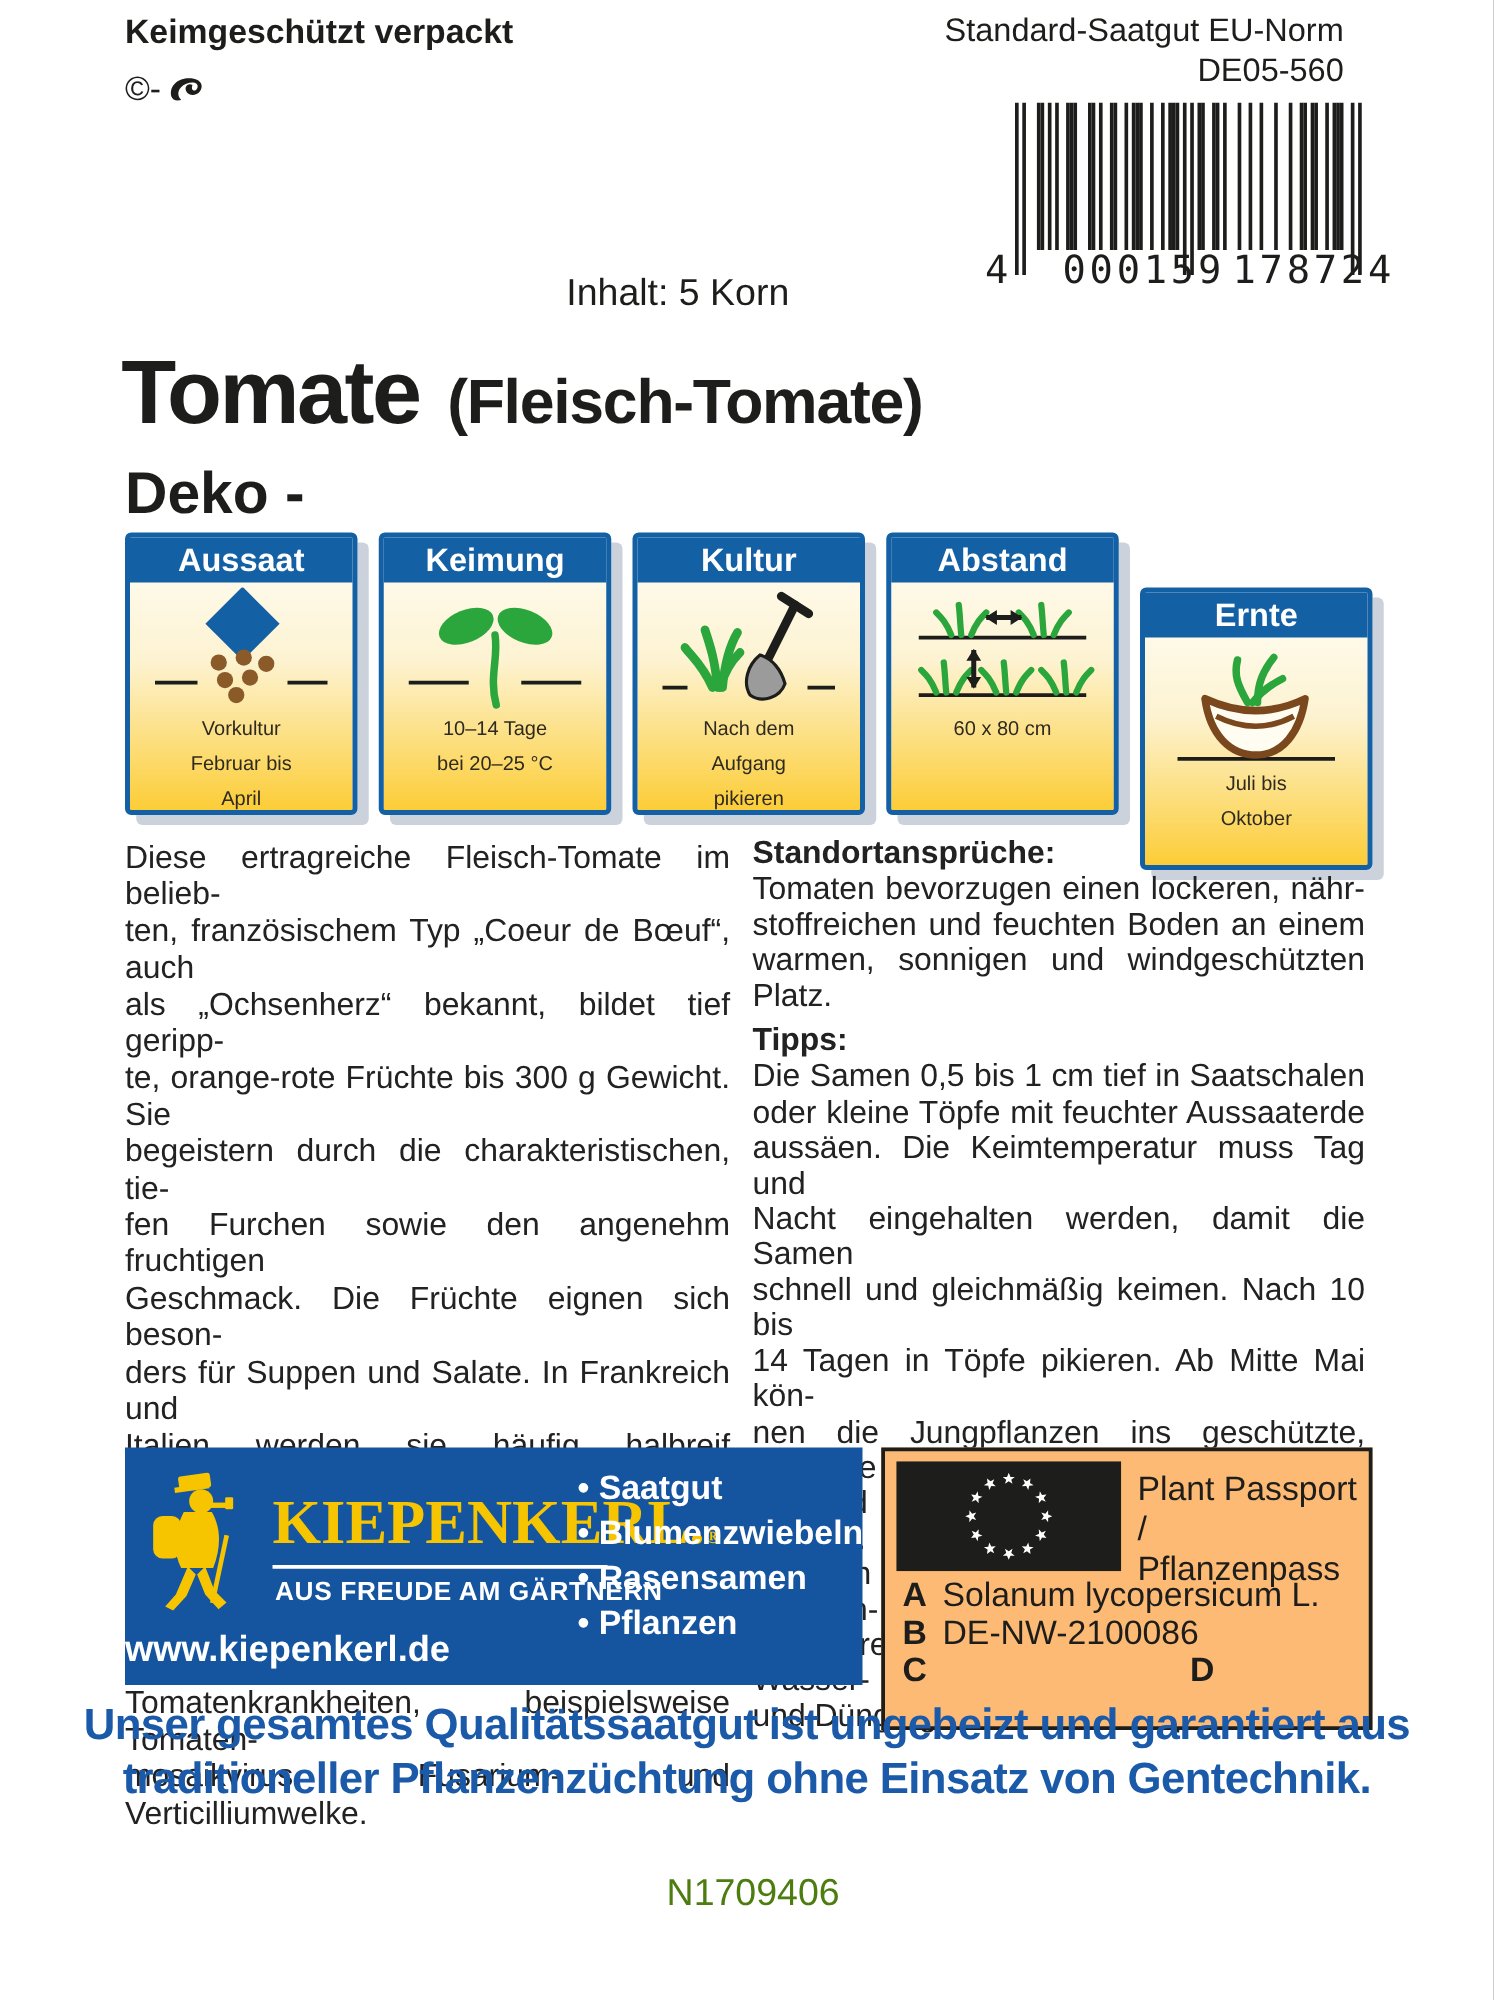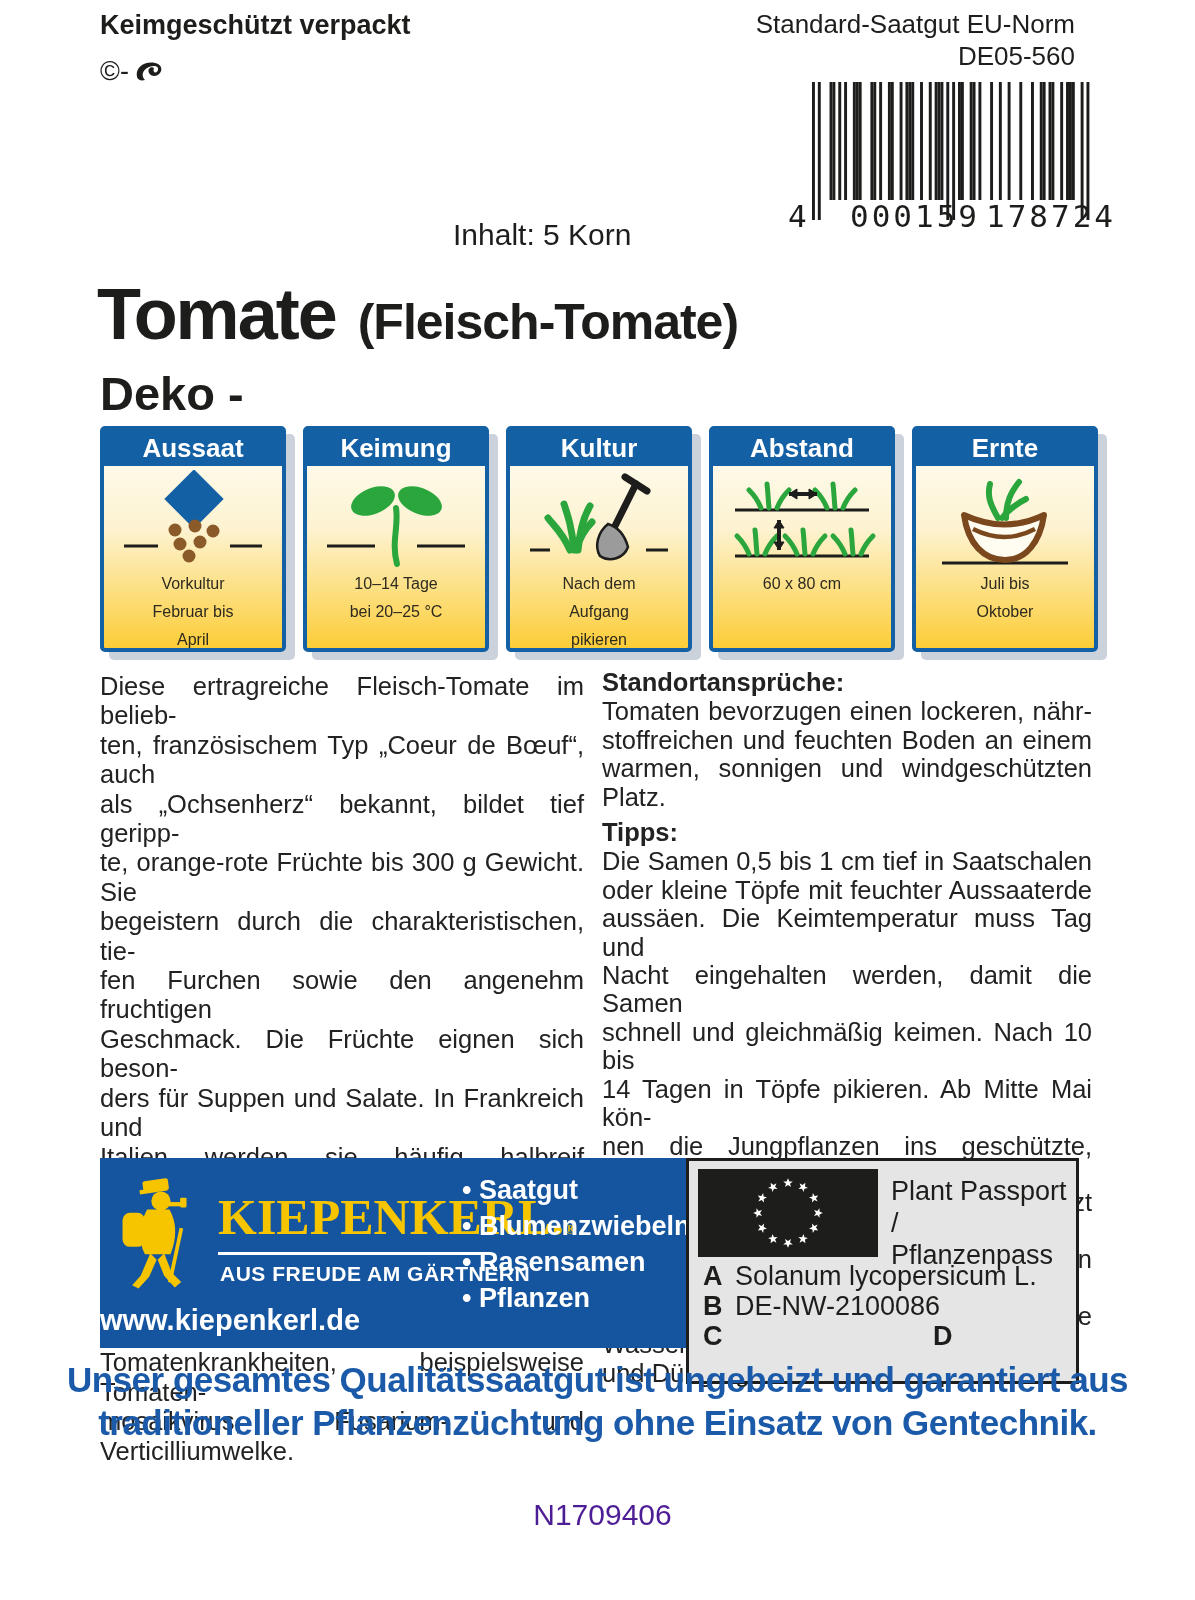--- a/index.html
+++ b/index.html
@@ -33,21 +33,21 @@
     border:4px solid #1460a5; border-radius:5px; box-sizing:border-box;
     background:linear-gradient(180deg,#fffef6 0%,#fdf3d2 45%,#fccd37 100%);
     box-shadow:9px 8px 0 #ccd2db;
   }
   .ibox-head{
     height:36px; background:#1460a5; color:#fff; font-weight:700; font-size:26px;
     display:flex; align-items:center; justify-content:center;
   }
   .ibox-icon{display:block; margin:4px auto 0;}
   .ibox-caption{margin-top:0; text-align:center; font-size:16px; line-height:28px; color:#2e2a1f;}
-  .ibox1{left:100px;} .ibox2{left:303px;} .ibox3{left:506px;} .ibox4{left:709px;} .ibox5{left:912px;}
+  .ibox1{left:100px;} .ibox2{left:303px;} .ibox3{left:506px;} .ibox4{left:709px;} .ibox5{left:912px;margin-top:44px;}
   
   .col{position:absolute; font-size:25.5px; color:#222;}
   .col-left{left:100px; top:672px; width:484px; line-height:29.4px;}
   .col-right{left:602px; top:668px; width:490px; line-height:28.4px;}
   .para .jline{text-align:justify; text-align-last:justify;}
   .para .jline:last-child{text-align-last:left;}
   .col-heading{font-weight:700; margin:0 0 1px 0;}
   .tips-heading{margin-top:7px;}
   
   .brand-panel{
@@ -61,32 +61,32 @@
   }
   .brand-reg{font-size:17px; vertical-align:baseline;}
   .brand-rule{position:absolute; left:118px; top:94px; width:268px; height:3px; background:#fff;}
   .brand-slogan{position:absolute; left:120px; top:104px; color:#fff; font-weight:700; font-size:21px; letter-spacing:0.5px; white-space:nowrap;}
   .brand-products{position:absolute; left:362px; top:14px;}
   .brand-bullet{color:#fff; font-weight:700; font-size:27px; line-height:36px; white-space:nowrap;}
   .brand-bullet::before{content:"• ";}
   .brand-url{position:absolute; left:0; right:0; top:146px; text-align:left; color:#fff; font-weight:700; font-size:29px;}
   
   .passport{
-    position:absolute; left:686px; top:1158px; width:393px; height:226px;
-    border:3px solid #1d1d1b; box-sizing:border-box; background:#e5e5e5;
+    position:absolute; left:705px; top:1158px; width:393px; height:226px;
+    border:3px solid #1d1d1b; box-sizing:border-box; background:#fdba74;
   }
   .pp-flag{position:absolute; left:9px; top:8px;}
   .pp-label{position:absolute; left:202px; top:14px; font-size:27px; line-height:32px; color:#1d1d1b;}
   .pp-rows{position:absolute; left:14px; top:100px; font-size:27px; line-height:30px;}
   .pp-key{font-weight:700; display:inline-block; width:32px;}
   .pp-row-cd{position:relative;}
   .pp-key-d{position:absolute; left:230px; top:0; font-weight:700;}
   
   .footer-claim{position:absolute; left:0; right:0; top:1358px; text-align:center; font-weight:700; font-size:35px; line-height:43px; color:#1b5aa9; letter-spacing:-0.5px;}
-  .batch{position:absolute; left:0; right:0; top:1498px; text-align:center; font-size:30px; color:#4c1d95;padding-left:10px;}
+  .batch{position:absolute; left:0; right:0; top:1498px; text-align:center; font-size:30px; color:#4d7c0f;padding-left:10px;}
 </style>
 </head>
 <body>
 
 <div class="page">
 
   <div class="note-topleft">Keimgeschützt verpackt</div>
   <div class="copyright-row">
     <span>©-</span>
     <svg width="34" height="30" viewBox="0 0 34 30">

